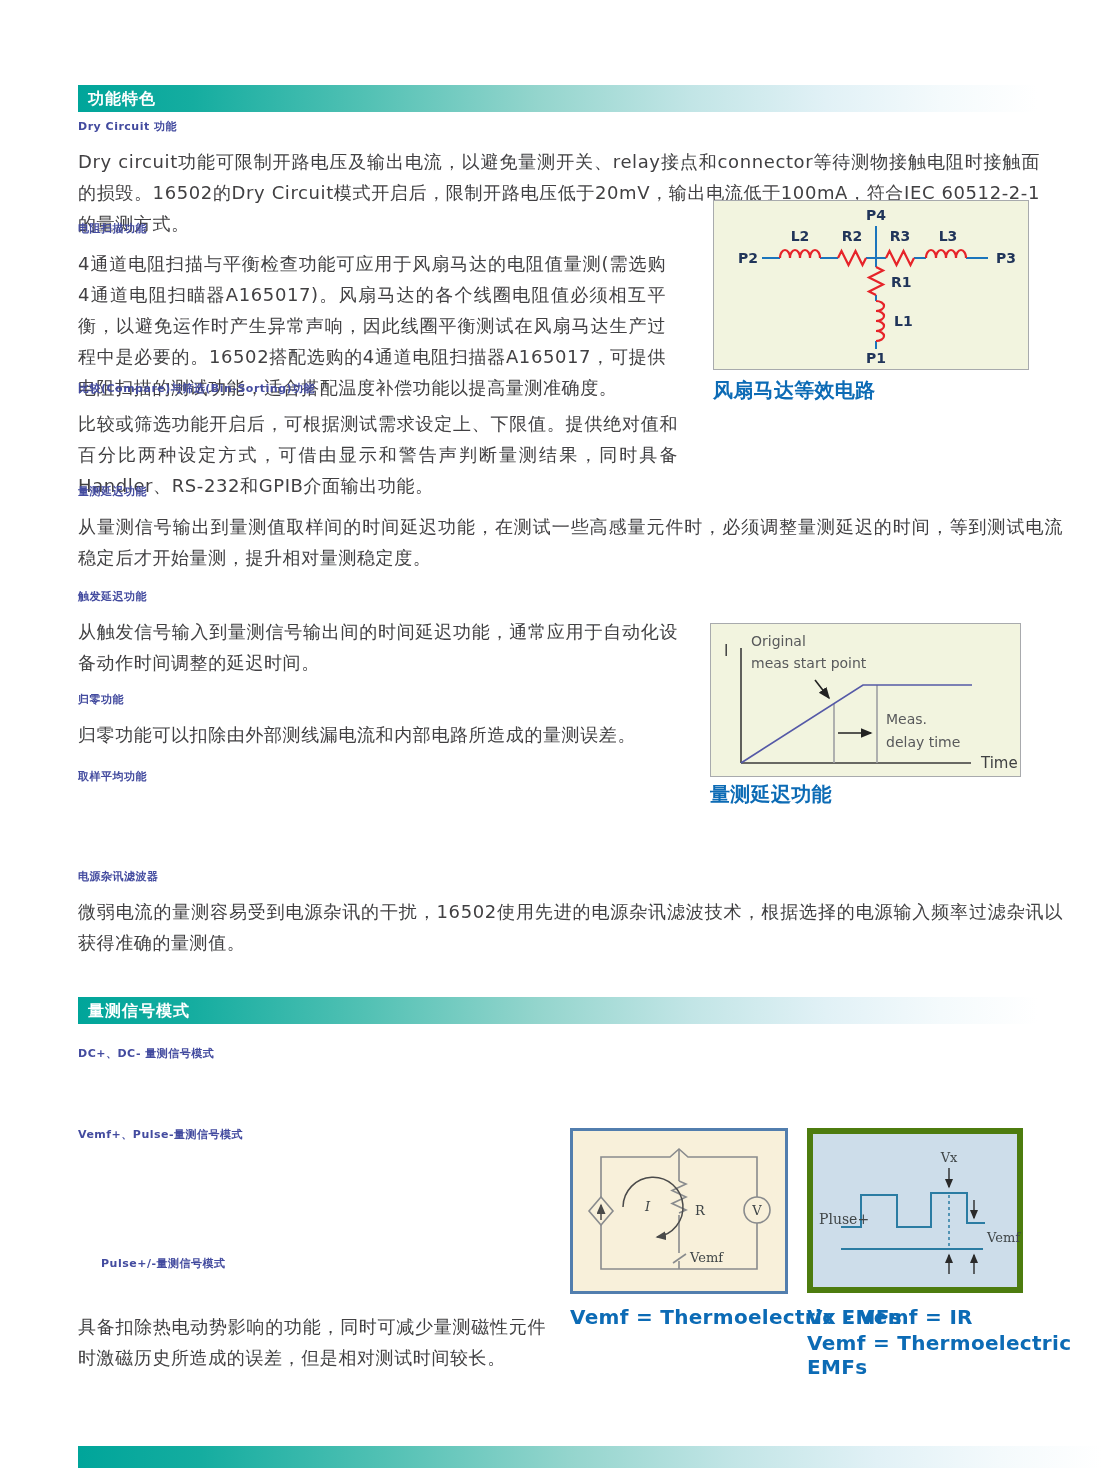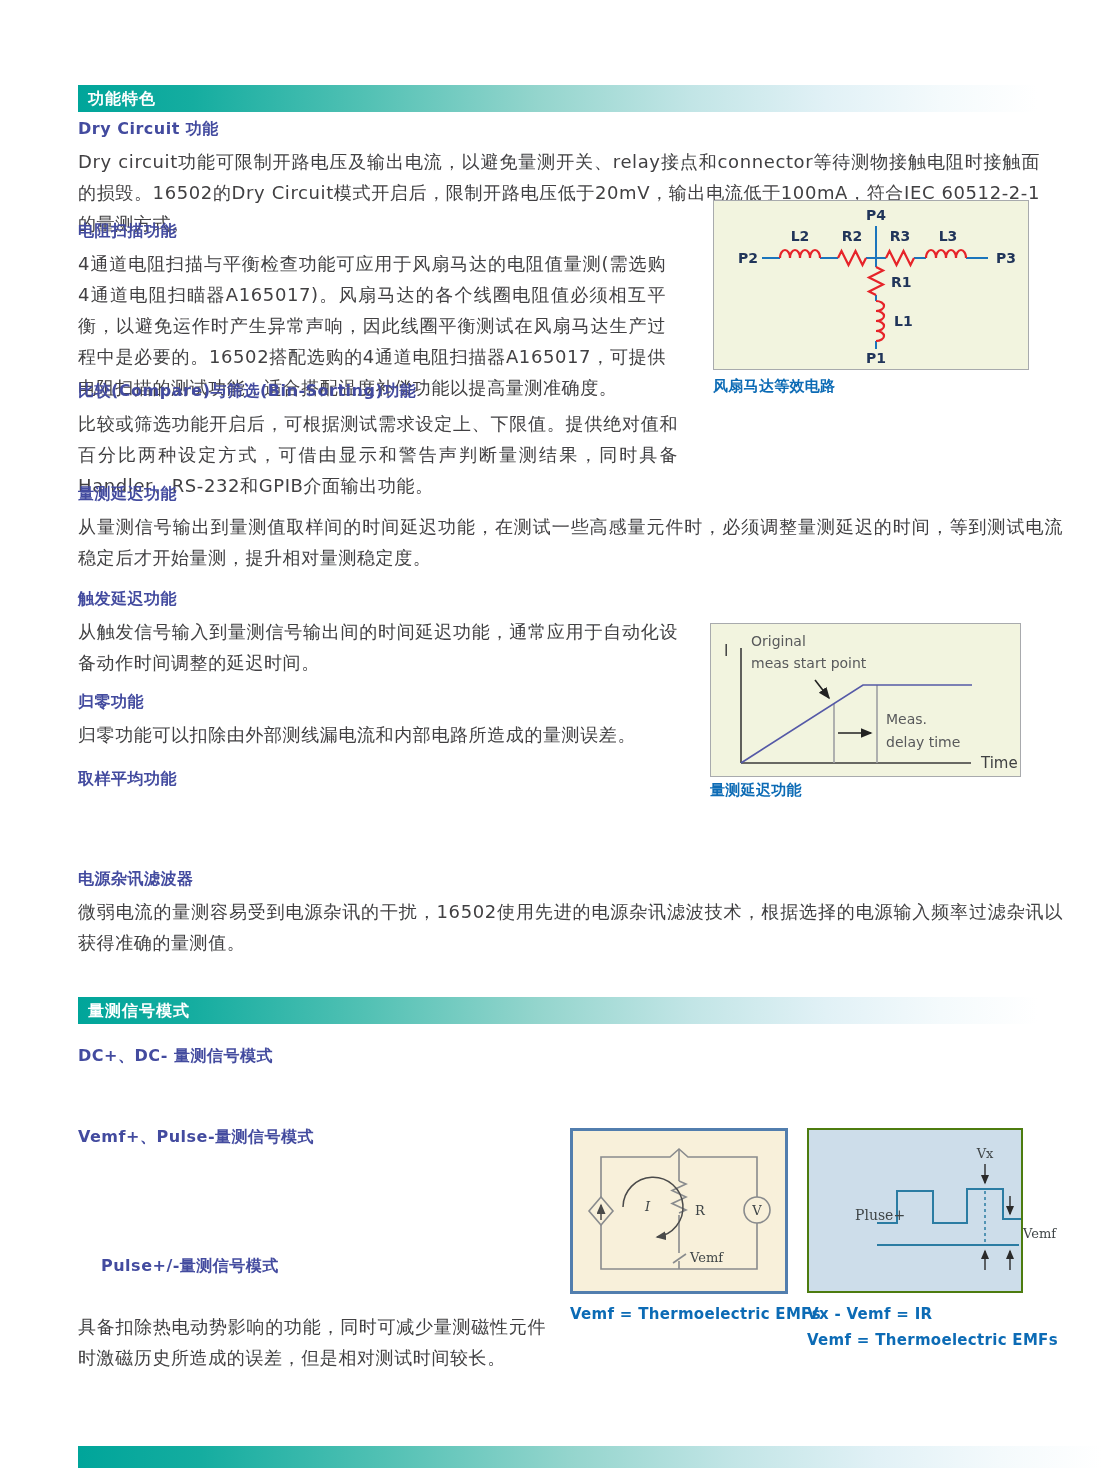--- a/index.html
+++ b/index.html
@@ -19,26 +19,26 @@
     font-family:"DejaVu Sans","Liberation Sans",sans-serif;
     overflow:hidden;
   }
   .abs{position:absolute;}
   .bar{
     height:27px;line-height:27px;
     background:linear-gradient(90deg,#00a59a 0%,#15ada0 12%,#52c1b4 30%,#94d5cd 48%,#c2e5e6 64%,#e1f1f6 78%,#f4fafc 90%,#ffffff 100%);
     color:#ffffff;font-weight:bold;font-size:16px;
     padding-left:10px;letter-spacing:1px;
   }
-  .h{font-weight:bold;color:var(--head);font-size:16px;letter-spacing:0.5px;}
+  .h{font-weight:bold;color:var(--head);font-size:11px;letter-spacing:0.5px;}
   .p{font-size:18px;color:var(--body);line-height:31px;letter-spacing:0.6px;text-align:justify;}
-  .cap{font-weight:bold;color:var(--capblue);font-size:15px;letter-spacing:0.3px;}
+  .cap{font-weight:bold;color:var(--capblue);font-size:20px;letter-spacing:0.3px;}
   .figbox{background:#f2f4df;border:1px solid #a8aaad;}
   .figbox-emf{background:#f8f0da;border:3px solid #527eae;}
-  .figbox-pulse{background:#cdddea;border:2px solid #4d7c0f;padding-left:40px;}
+  .figbox-pulse{background:#cdddea;border:6px solid #4d7c0f;}
   svg{display:block;}
   .cktlabel{font-family:"DejaVu Sans","Liberation Sans",sans-serif;font-weight:bold;font-size:14px;fill:#21355a;}
   .graytxt{font-family:"DejaVu Sans","Liberation Sans",sans-serif;font-size:14px;fill:#58595b;}
   .darktxt{font-family:"DejaVu Sans","Liberation Sans",sans-serif;font-size:15px;fill:#3f4042;}
   .seriftxt{font-family:"DejaVu Serif","Liberation Serif",serif;font-size:13px;fill:#3f4547;}
 </style>
 </head>
 <body>
 
 <div class="page">

